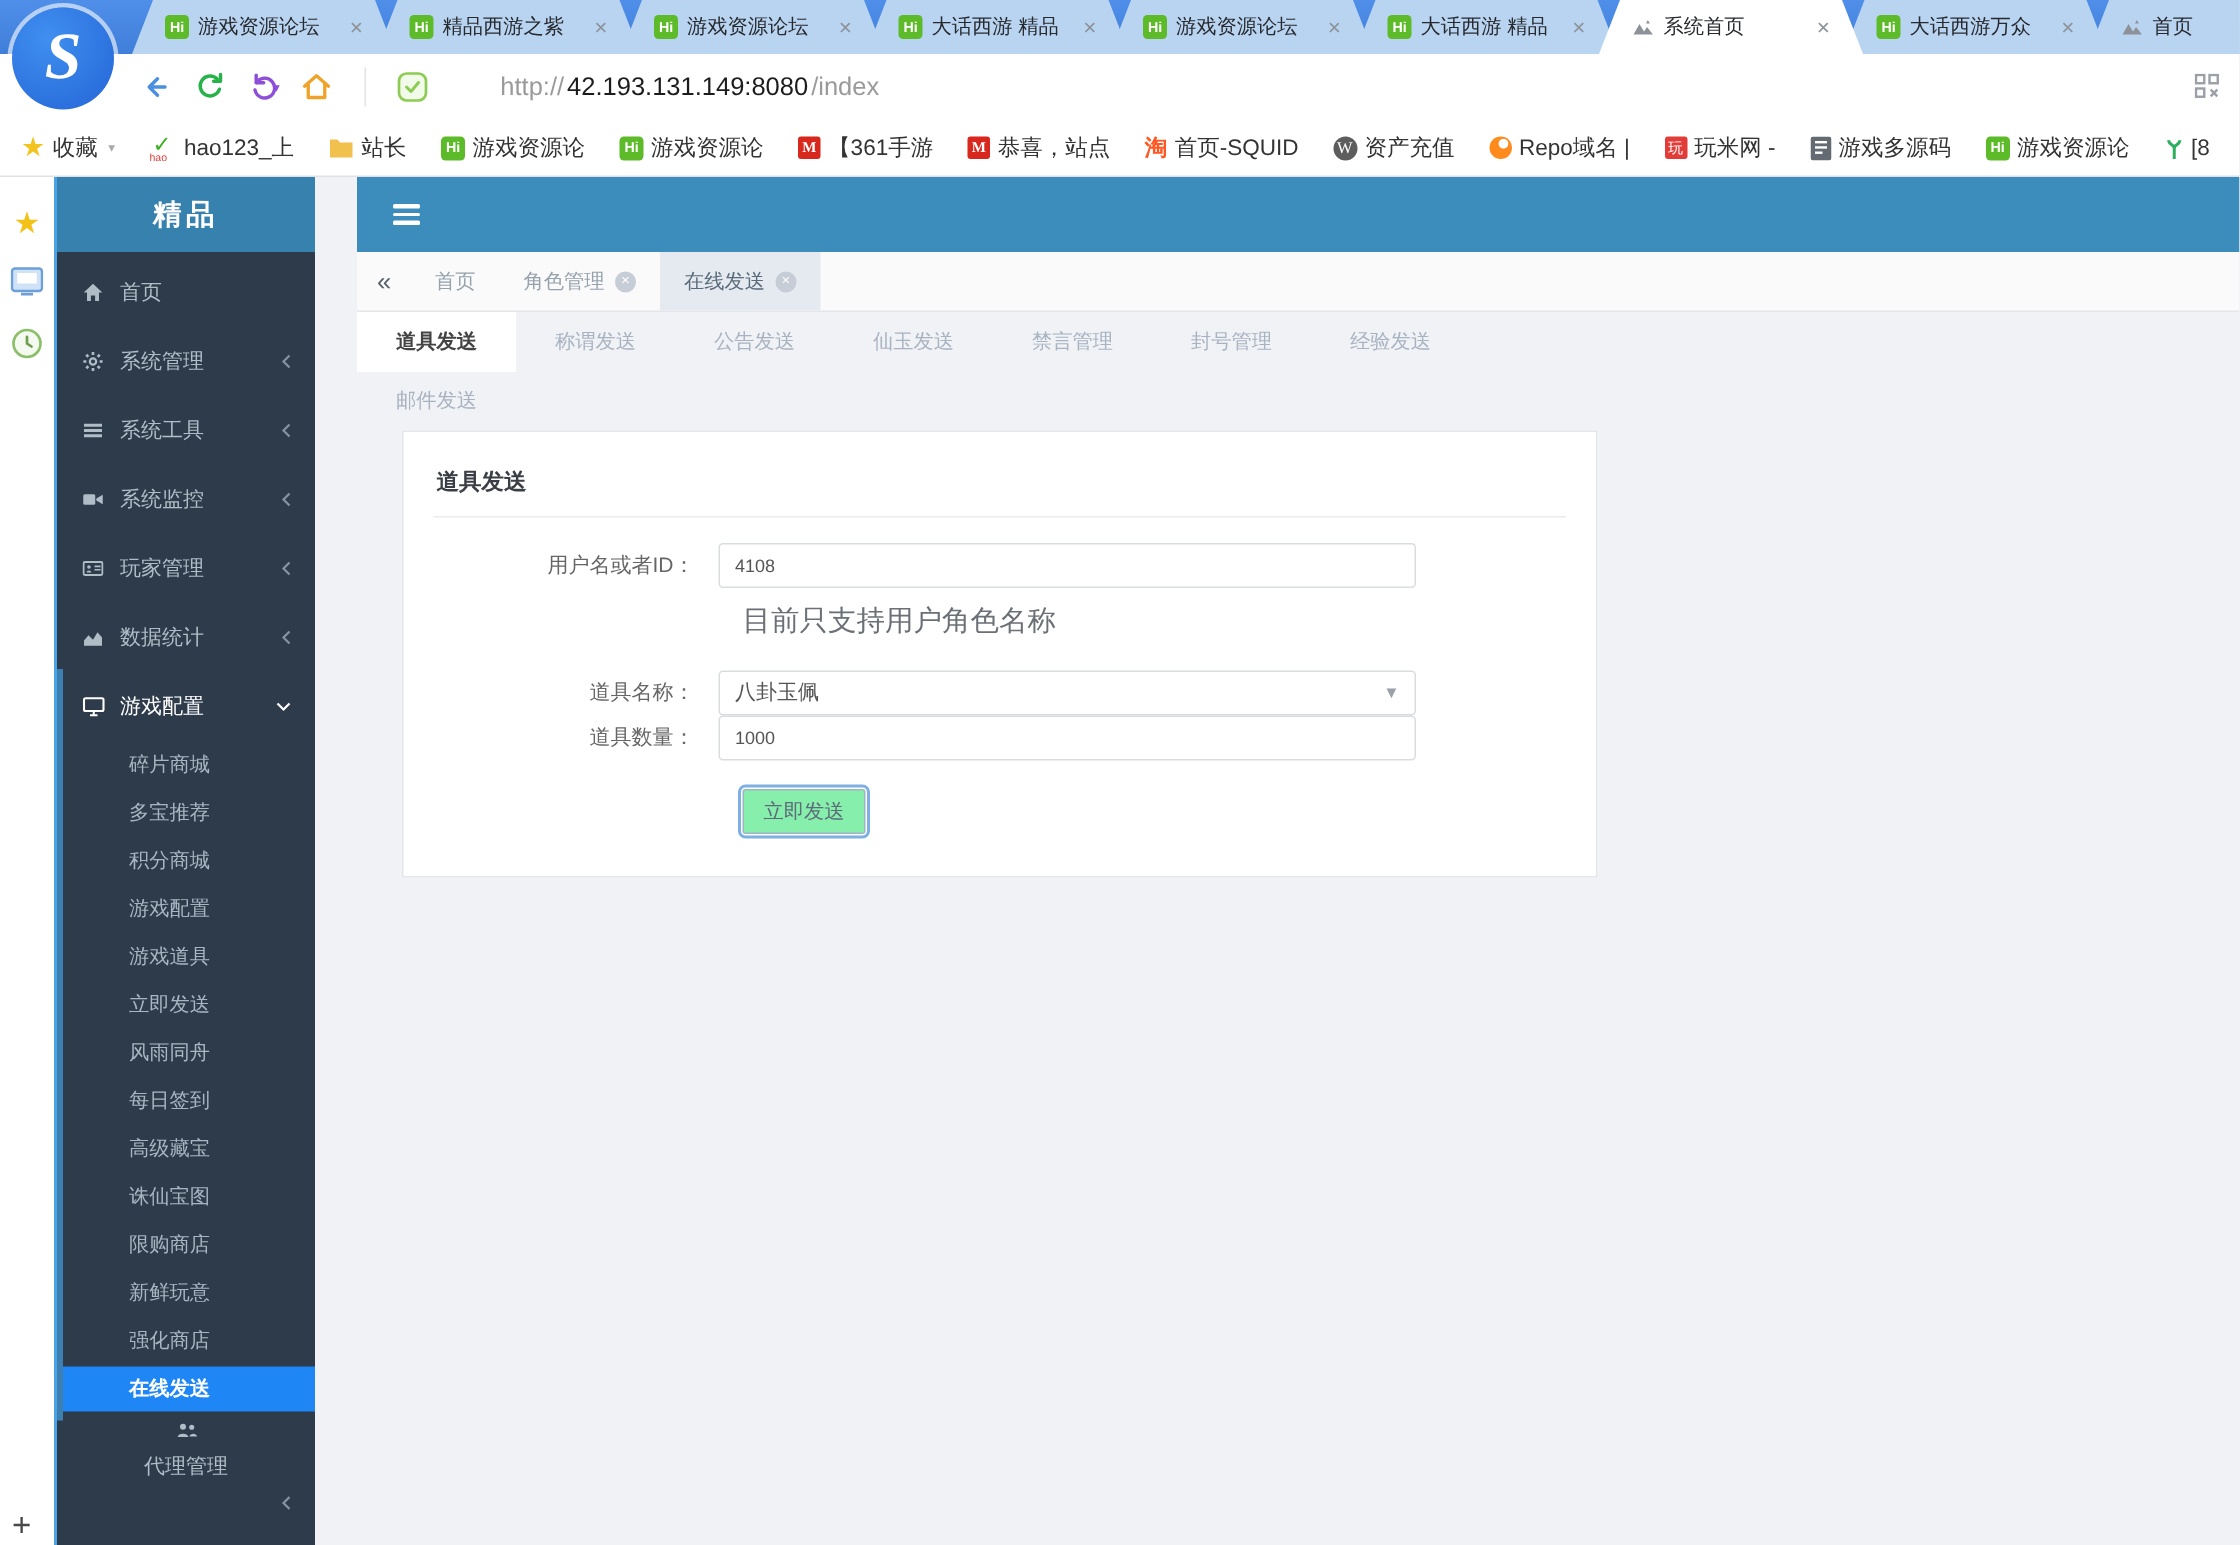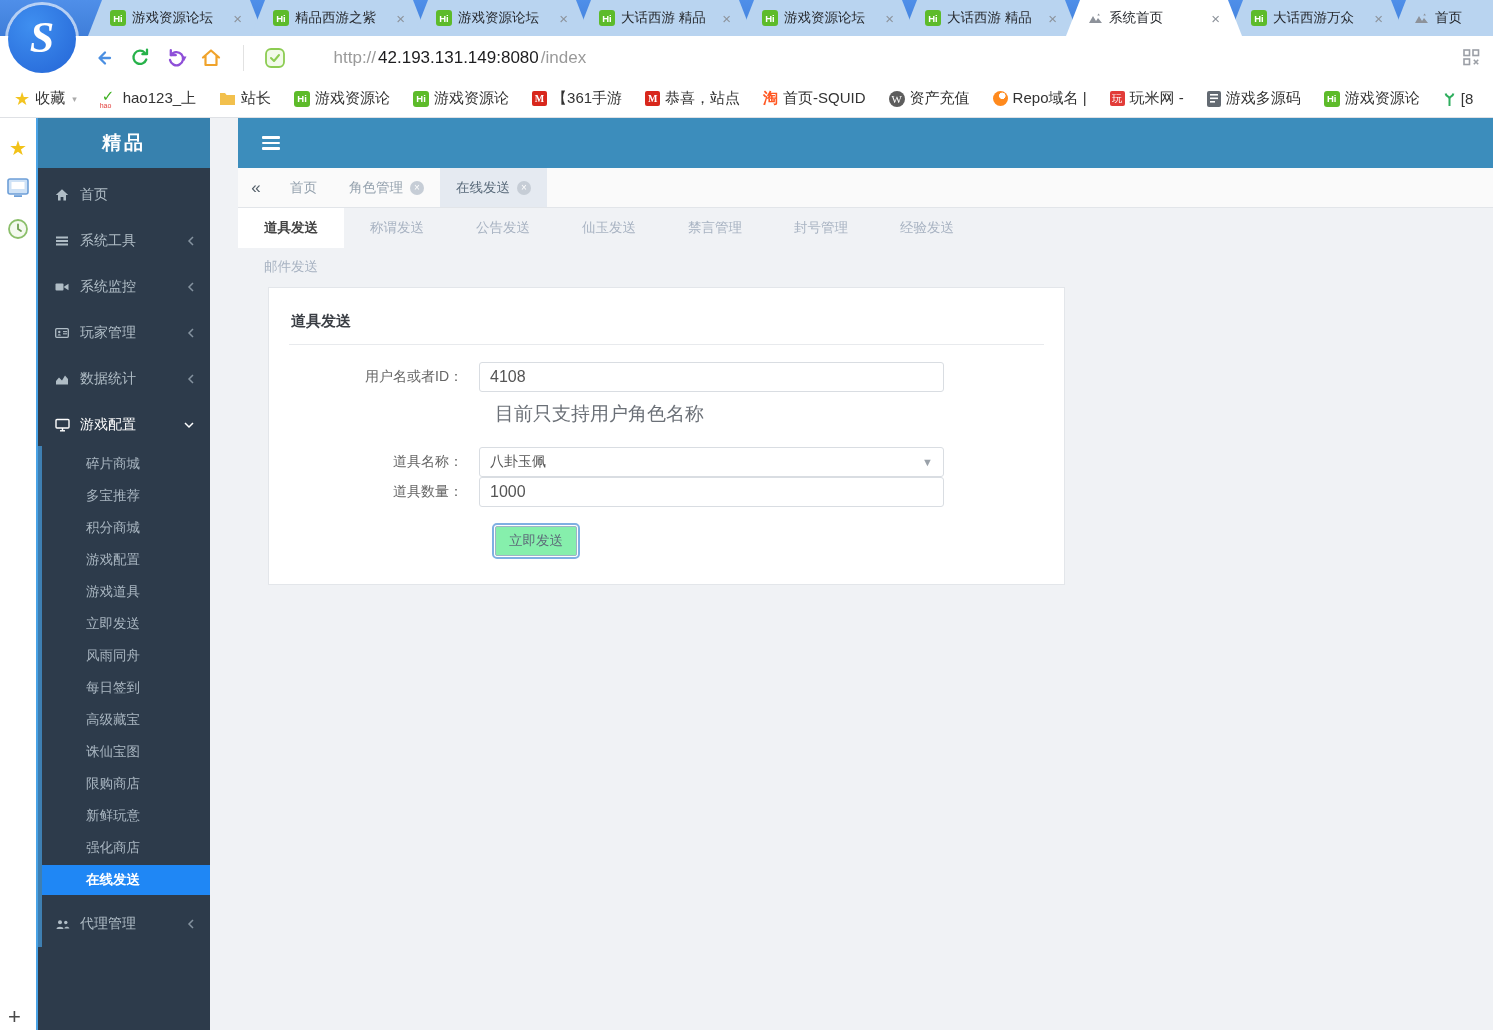--- a/index.html
+++ b/index.html
@@ -80,21 +80,21 @@
     justify-content:center; font-size:19px; font-weight:bold; letter-spacing:3px; }
   .side-scroll { position:absolute; left:0; top:328px; width:4px; height:501px; background:#3e7fb2; z-index:3; }
   .menu { padding-top:4px; }
   .mitem { height:46px; display:flex; align-items:center; padding:0 15px; color:#b0bdc6;
     font-size:14px; gap:9px; cursor:pointer; }
   .mitem .micon { width:18px; display:flex; justify-content:center; }
   .mitem .chev { margin-left:auto; display:flex; }
   .mitem.expanded { color:#fff; }
   .sitem { height:32px; line-height:32px; padding-left:48px; color:#a9b6c1; font-size:13.5px; cursor:pointer; }
   .sitem.active { background:#1f87f5; color:#fff; height:30px; line-height:30px; margin:1px 0; font-weight:bold; }
-  .agent { margin-top:6px; }
+  .agent { margin-top:6px;flex-direction:column; }
 
   
   .navbar { position:absolute; left:200px; right:0; top:0; height:50px; background:#3c8dbc; }
   .burger { position:absolute; left:24px; top:18px; width:18px; cursor:pointer; }
   .burger div { height:2.5px; background:#fff; margin-bottom:3px; border-radius:1px; }
 
   
   .crumbbar { position:absolute; left:200px; right:0; top:50px; height:40px; background:#fafafa;
     border-bottom:1px solid #e2e5e9; display:flex; align-items:stretch; }
   .crumb-collapse { width:36px; display:flex; align-items:center; justify-content:center;
@@ -112,21 +112,21 @@
   .stab.active { background:#fff; color:#444; font-weight:bold; }
   .strow.second .stab { line-height:38px; }
 
   .card { margin-left:30px; margin-top:1px; width:797px; height:298px; background:#fff;
     border:1px solid #e3e6ea; padding:20px; }
   .card-title { font-size:15px; font-weight:bold; color:#3b3f45; padding:4px 0 13px 2px;
     border-bottom:1px solid #e8eaed; }
   .frow { display:flex; align-items:center; margin-top:17px; }
   .flabel { flex:0 0 190px; width:190px; text-align:right; padding-right:16px; color:#666; font-size:14px; }
   .finput { width:465px; height:30px; border:1px solid #d9dde2; border-radius:3px; padding:0 10px;
-    font-size:16px; color:#555; background:#fff; font-family:"Liberation Sans","DejaVu Sans",sans-serif; }
+    font-size:12px; color:#555; background:#fff; font-family:"Liberation Sans","DejaVu Sans",sans-serif; }
   .fselect { width:465px; height:30px; border:1px solid #d9dde2; border-radius:3px; display:flex;
     align-items:center; padding:0 10px; color:#555; font-size:14px; cursor:pointer; background:#fff; }
   .fselect .caret { margin-left:auto; color:#9aa1a9; font-size:11px; }
   .fhelp { margin-left:206px; margin-top:9px; font-size:19px; color:#6b7077; }
   .btn-row { margin-left:206px; margin-top:19px; }
   .send-btn { background:#86efac; border:1px solid #9fb4c6; outline:2px solid #7fb0e2; outline-offset:1px;
     border-radius:2px; padding:5px 13px; font-size:13.5px; color:#5d6b79; cursor:pointer;
     font-family:Liberation Sans, sans-serif; }
 </style>
 </head>
@@ -342,20 +342,43 @@
 
         <div class="mitem">
           <span class="micon">
               <svg width="14" height="14" viewBox="0 0 14 14">
                 <path d="M7 1.2 L13.2 7 H11 V12.6 H8.4 V9 H5.6 V12.6 H3 V7 H0.8 Z" fill="#b0bdc6"></path>
               </svg>
             </span>
           <span>首页</span>
         </div>
 
+        <div class="mitem">
+          <span class="micon">
+              <svg width="14" height="14" viewBox="0 0 14 14">
+                <circle cx="7" cy="7" r="2.1" fill="none" stroke="#b0bdc6" stroke-width="1.5"></circle>
+                <g stroke="#b0bdc6" stroke-width="1.8">
+                  <line x1="7" y1="0.6" x2="7" y2="2.6"></line>
+                  <line x1="7" y1="11.4" x2="7" y2="13.4"></line>
+                  <line x1="0.6" y1="7" x2="2.6" y2="7"></line>
+                  <line x1="11.4" y1="7" x2="13.4" y2="7"></line>
+                  <line x1="2.5" y1="2.5" x2="3.9" y2="3.9"></line>
+                  <line x1="10.1" y1="10.1" x2="11.5" y2="11.5"></line>
+                  <line x1="2.5" y1="11.5" x2="3.9" y2="10.1"></line>
+                  <line x1="10.1" y1="3.9" x2="11.5" y2="2.5"></line>
+                </g>
+              </svg>
+            </span>
+          <span>系统管理</span>
+          <span class="chev">
+              <svg width="8" height="12" viewBox="0 0 8 12">
+                <polyline points="6,2 2,6 6,10" fill="none" stroke="#8593a0" stroke-width="1.5"></polyline>
+              </svg>
+            </span>
+        </div>
 
         <div class="mitem">
           <span class="micon">
               <svg width="14" height="14" viewBox="0 0 14 14">
                 <rect x="1" y="2.5" width="12" height="2" fill="#b0bdc6"></rect>
                 <rect x="1" y="6" width="12" height="2" fill="#b0bdc6"></rect>
                 <rect x="1" y="9.5" width="12" height="2" fill="#b0bdc6"></rect>
               </svg>
             </span>
           <span>系统工具</span>

